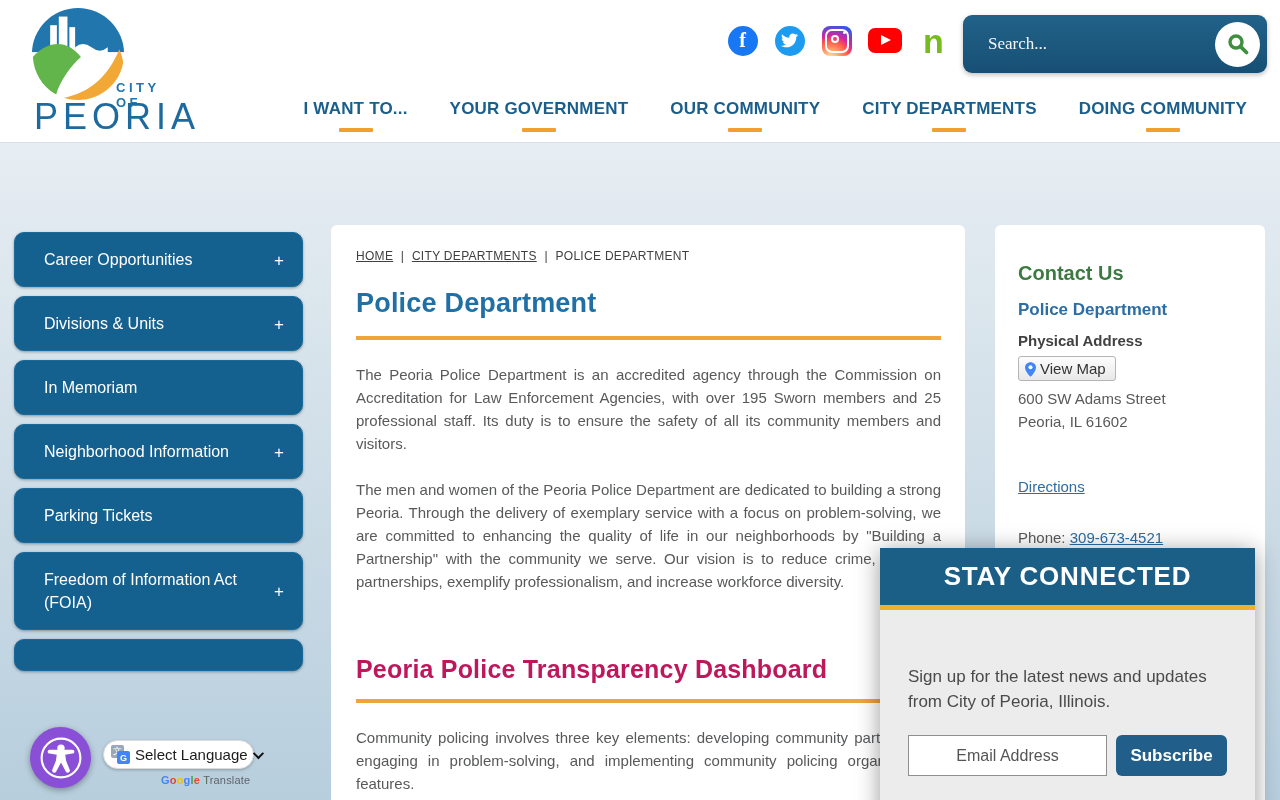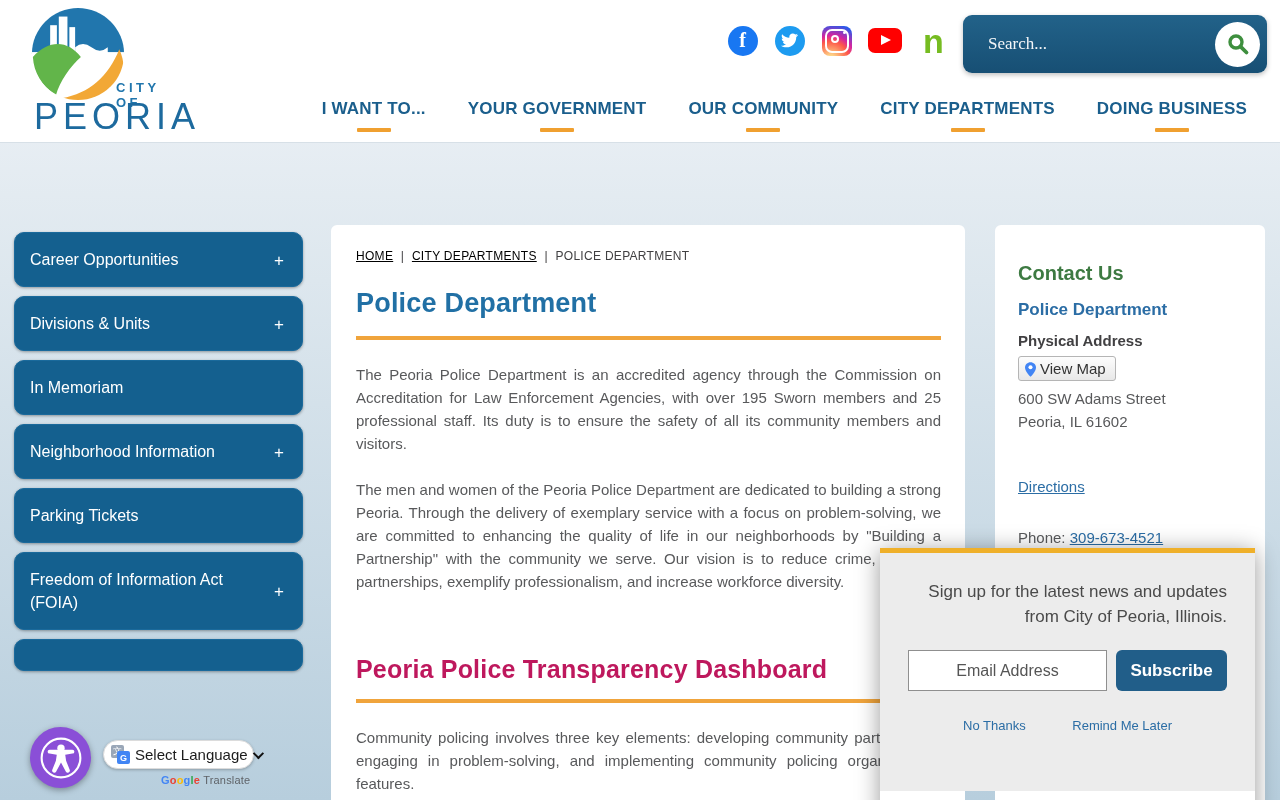--- a/index.html
+++ b/index.html
@@ -44,30 +44,30 @@
   .search-btn { width:45px; height:45px; margin-right:7px; border-radius:50%; background:#ffffff;
                 border:none; cursor:pointer; display:flex; align-items:center; justify-content:center; flex:0 0 auto; }
 
   .nav-row { position:absolute; right:33px; top:99px; display:flex; gap:42px; }
   .nav-item { color:#1a5e8c; font-size:17px; font-weight:700; letter-spacing:.2px; cursor:pointer; text-align:center; }
   .nav-item .under { width:34px; height:4px; background:#f0a030; margin:9px auto 0; border-radius:1px; }
 
   
   .sidebar { position:absolute; left:14px; top:232px; width:289px; z-index:2; }
   .side-btn { position:relative; background:#14608f; border-radius:10px; margin-bottom:9px;
-              padding:15px 34px 15px 15px; color:#ffffff; font-size:16px; line-height:23px;
+              padding:15px 34px 15px 29px; color:#ffffff; font-size:16px; line-height:23px;
               box-shadow:0 1px 3px rgba(0,0,0,.35); cursor:pointer; border:1px solid #1a6a9c; }
   .side-btn .plus { position:absolute; right:18px; top:50%; transform:translateY(-50%);
                     font-size:17px; font-weight:400; }
 
   
   .main-card { position:absolute; left:331px; top:225px; width:634px; height:575px;
                background:#ffffff; border-radius:6px 6px 0 0; padding:24px 24px 0 25px; z-index:1; }
   .breadcrumb { font-size:12px; color:#414042; letter-spacing:.3px; }
-  .breadcrumb a { color:#000000; text-decoration:underline; cursor:pointer; }
+  .breadcrumb a { color:#404040; text-decoration:underline; cursor:pointer; }
   .bc-sep { margin:0 4px; }
   .page-title { margin-top:25px; font-size:27px; font-weight:600; color:#2170a5; letter-spacing:.2px; }
   .orange-rule { height:4px; background:#f0a43c; border:none; margin-top:17px; }
   .body-par { margin-top:23px; font-size:15px; line-height:23px; color:#58595b; text-align:justify; }
   .section-title { margin-top:62px; font-size:25px; font-weight:600; color:#be185d; letter-spacing:.2px; }
   .section-rule { margin-top:15px; }
 
   
   .contact-card { position:absolute; left:995px; top:225px; width:270px; height:575px;
                   background:#ffffff; border-radius:6px 6px 0 0; padding:37px 25px 0 23px; z-index:1; }
@@ -85,21 +85,21 @@
   .phone-row a { color:#2b6da5; text-decoration:underline; cursor:pointer; }
   .emergency { margin-top:11px; font-size:15px; font-weight:700; color:#414042; }
 
   
   .modal { position:absolute; left:880px; top:548px; width:375px; height:300px; z-index:20;
            box-shadow:0 3px 22px rgba(0,0,0,.4); }
   .modal-header { height:57px; background:#1b5f86; display:flex; align-items:center; justify-content:center; }
   .modal-title { color:#ffffff; font-size:26px; font-weight:800; letter-spacing:.8px; }
   .modal-gold { height:5px; background:#efb02a; }
   .modal-body { background:#ececec; padding:26px 28px 0; height:238px; }
-  .modal-msg { text-align:right; font-size:17px; line-height:25px; color:#4a4a4a; }
+  .modal-msg { text-align:left; font-size:17px; line-height:25px; color:#4a4a4a;margin-top:28px; }
   .modal-form { margin-top:21px; display:flex; gap:9px; }
   .email-input { width:199px; height:41px; border:1px solid #8f8f8f; background:#ffffff;
                  text-align:center; font-size:16px; color:#333; outline:none;
                  font-family:"Liberation Sans",sans-serif; }
   .email-input::placeholder { color:#555; opacity:1; }
   .subscribe-btn { flex:1; height:41px; background:#215e89; color:#fff; border:none; border-radius:6px;
                    font-size:17px; font-weight:700; cursor:pointer; font-family:"Liberation Sans",sans-serif; }
   .modal-links { margin-top:27px; display:flex; justify-content:space-between; padding:0 55px 0 55px; }
   .modal-link { font-size:13px; color:#2b6da5; cursor:pointer; }
 
@@ -195,21 +195,21 @@
       <div class="nav-item">
         <span>YOUR GOVERNMENT</span><div class="under"></div>
       </div>
       <div class="nav-item">
         <span>OUR COMMUNITY</span><div class="under"></div>
       </div>
       <div class="nav-item">
         <span>CITY DEPARTMENTS</span><div class="under"></div>
       </div>
       <div class="nav-item">
-        <span>DOING BUSINESS</span><div class="under"></div>
+        <span>DOING COMMUNITY</span><div class="under"></div>
       </div>
     </div>
   </div>
 
   <div class="sidebar">
     <div class="side-btn">
       <span>Career Opportunities</span>
       <span class="plus">+</span>
     </div>
     <div class="side-btn">
@@ -266,20 +266,23 @@
     <div class="addr-line first">600 SW Adams Street</div>
     <div class="addr-line">Peoria, IL 61602</div>
     <a class="directions-link">Directions</a>
     <div class="phone-row">
       <span>Phone: </span><a>309-673-4521</a>
     </div>
     <div class="emergency">Emergency Phone: 911</div>
   </div>
 
   <div class="modal">
+    <div class="modal-header">
+      <div class="modal-title">STAY CONNECTED</div>
+    </div>
     <div class="modal-gold"></div>
     <div class="modal-body">
       <div class="modal-msg">Sign up for the latest news and updates from City of Peoria, Illinois.</div>
       <div class="modal-form">
         <input class="email-input" type="text" placeholder="Email Address" style="">
         <button class="subscribe-btn">Subscribe</button>
       </div>
       <div class="modal-links">
         <a class="modal-link">No Thanks</a>
         <a class="modal-link">Remind Me Later</a>

